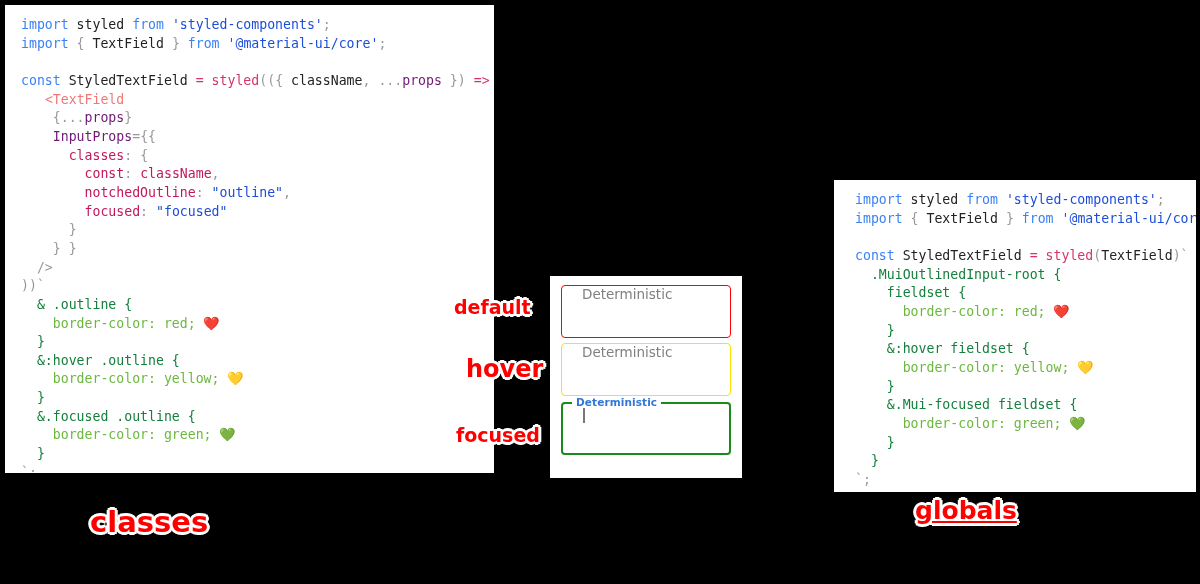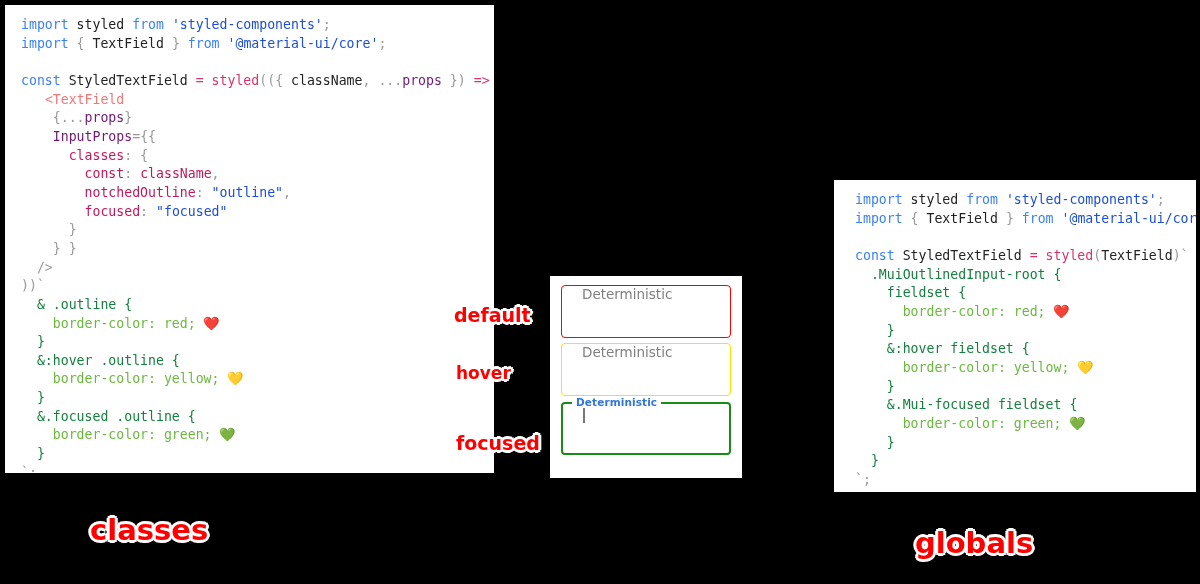--- a/index.html
+++ b/index.html
@@ -119,27 +119,26 @@
     font-weight: bold;
     color: #ff0000;
     white-space: nowrap;
     text-shadow:
       -2px -2px 0 #fff,  2px -2px 0 #fff,
       -2px  2px 0 #fff,  2px  2px 0 #fff,
       -2px  0   0 #fff,  2px  0   0 #fff,
        0   -2px 0 #fff,  0    2px 0 #fff,
       -3px  0   0 #fff,  3px  0   0 #fff,
        0   -3px 0 #fff,  0    3px 0 #fff;
-    margin-top: 8px;
   }
   #anno-default { left: 454px; top: 296px; font-size: 19px; }
-  #anno-hover   { left: 456px; top: 355px; font-size: 17px; }
+  #anno-hover   { left: 466px; top: 355px; font-size: 24px; }
   #anno-focused { left: 456px; top: 424px; font-size: 19px; }
   #label-classes { left: 90px;  top: 505px; font-size: 29px; }
-  #label-globals { left: 915px; top: 518px; font-size: 29px; }
+  #label-globals { left: 915px; top: 496px; font-size: 25px; text-decoration: underline; }
 </style>
 </head>
 <body>
 
 <div class="code-panel" id="panel-classes">
   <pre><span class="t-kw">import</span><span class="t-id"> </span><span class="t-id">styled</span><span class="t-id"> </span><span class="t-kw">from</span><span class="t-id"> </span><span class="t-str">'styled-components'</span><span class="t-punc">;</span>
 <span class="t-kw">import</span><span class="t-id"> </span><span class="t-punc">{</span><span class="t-id"> TextField </span><span class="t-punc">}</span><span class="t-id"> </span><span class="t-kw">from</span><span class="t-id"> </span><span class="t-str">'@material-ui/core'</span><span class="t-punc">;</span>
 <span class="t-id"></span>
 <span class="t-kw">const</span><span class="t-id"> StyledTextField </span><span class="t-op">=</span><span class="t-id"> </span><span class="t-fn">styled</span><span class="t-punc">((</span><span class="t-punc">{ </span><span class="t-id">className</span><span class="t-punc">,</span><span class="t-id"> </span><span class="t-punc">...</span><span class="t-prop">props</span><span class="t-punc"> })</span><span class="t-id"> </span><span class="t-op">=&gt;</span><span class="t-punc"> (</span>
 <span class="t-id">  </span><span class="t-tag">&lt;TextField</span>

